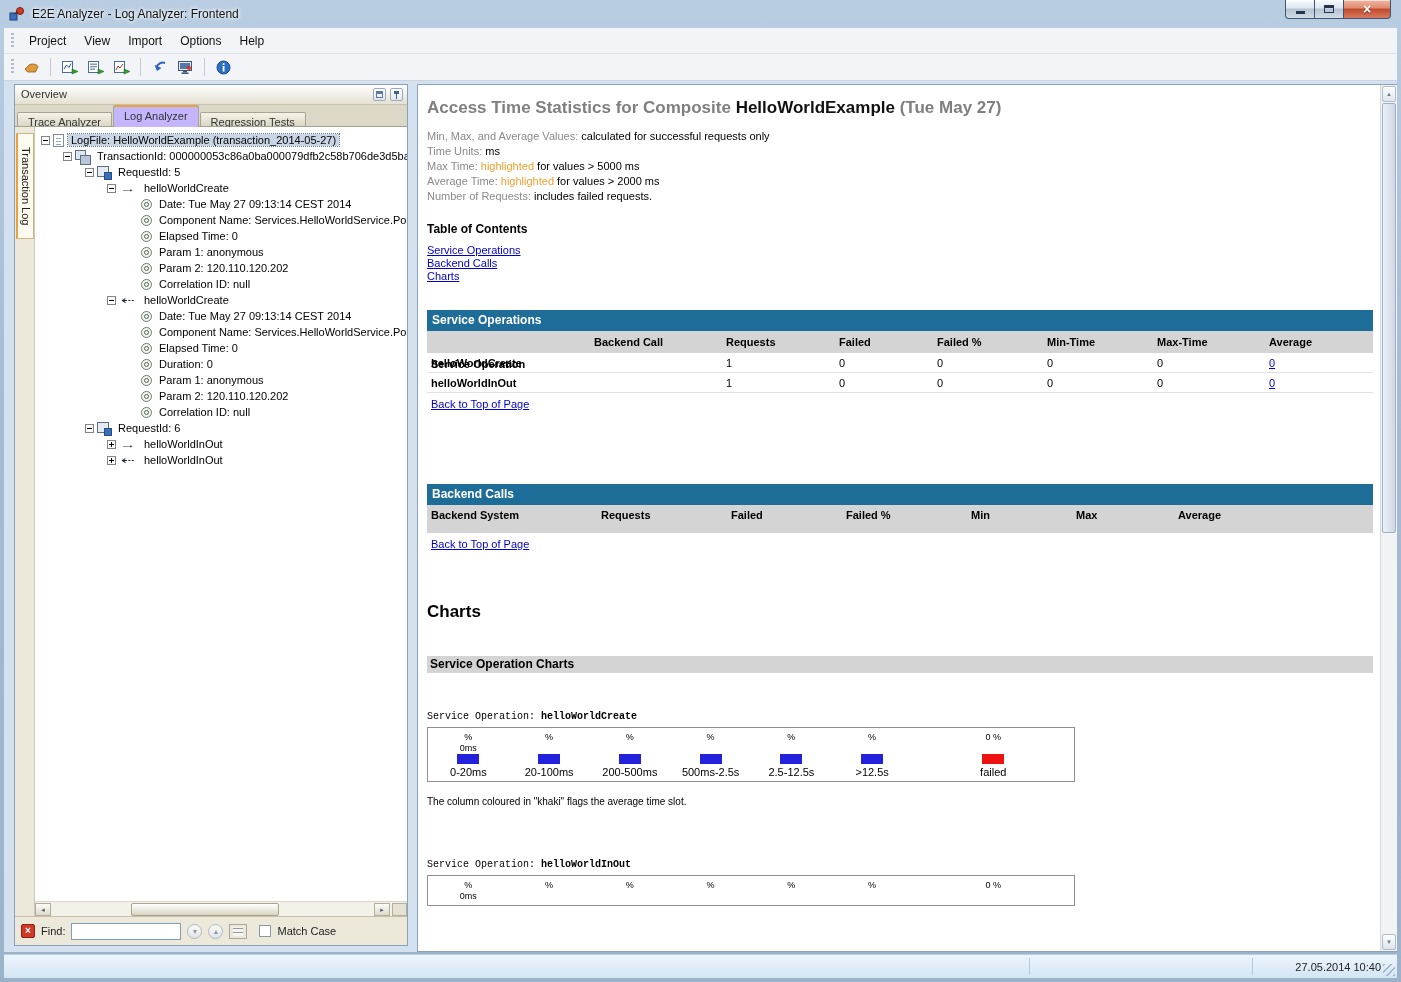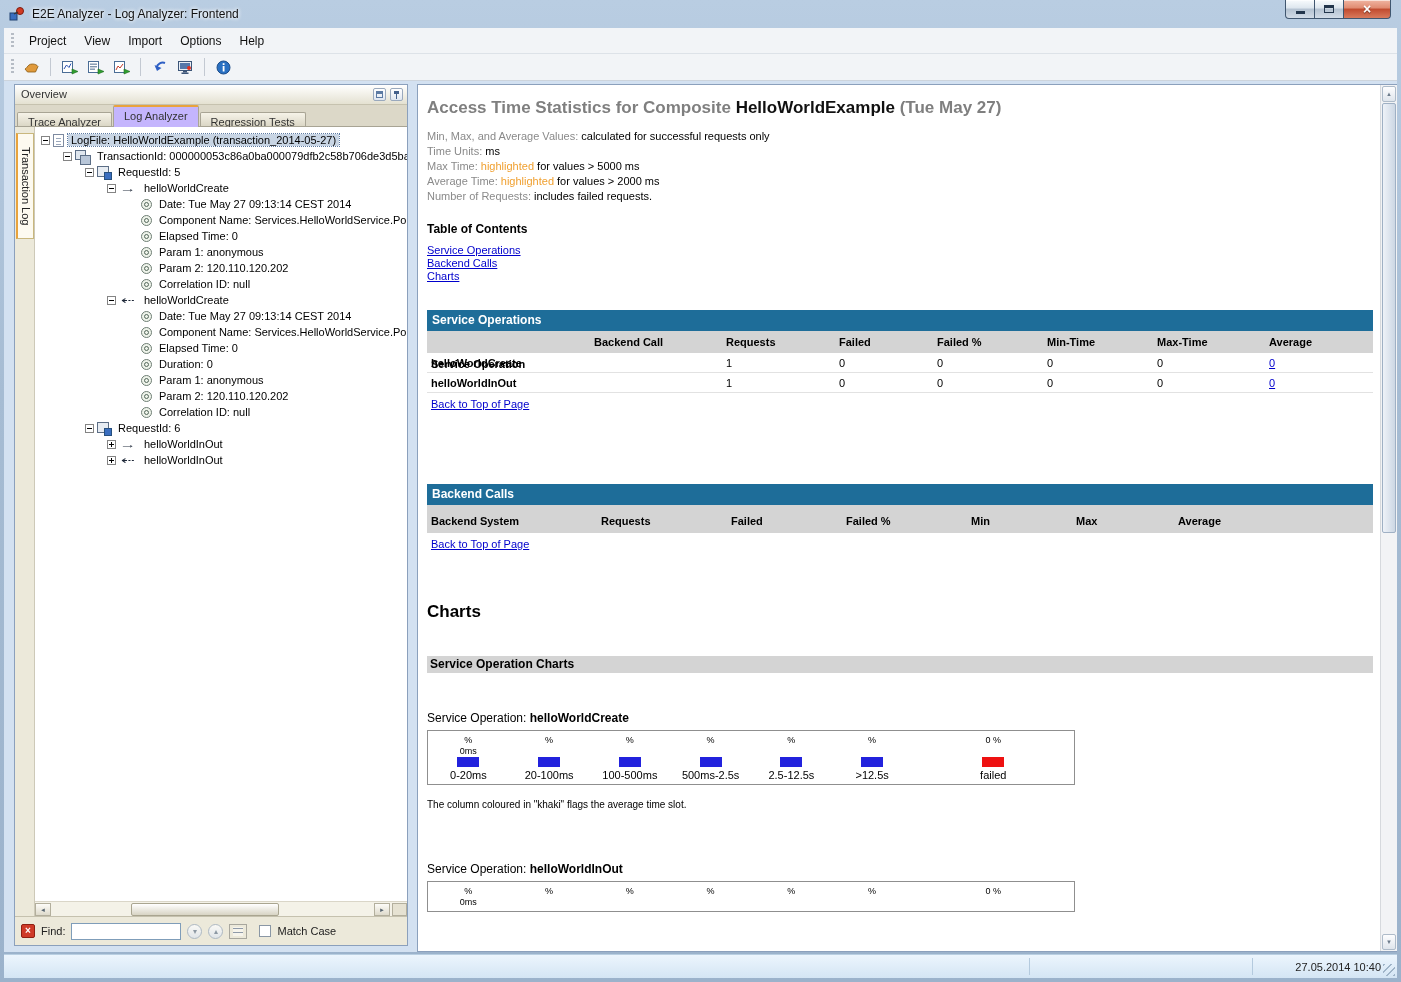--- a/index.html
+++ b/index.html
@@ -100,25 +100,25 @@
   .toc-link{display:block;font-size:11px;line-height:13px;color:#0000cc;text-decoration:underline;width:max-content;}
   .rtable{margin-top:27px;width:946px;}
   .rtable .band{height:21px;line-height:21px;background:#1e6d99;color:#fff;font-size:12px;font-weight:bold;padding-left:5px;}
   .thead{display:flex;background:#d4d4d4;height:22px;align-items:center;font-size:11px;font-weight:bold;color:#000;}
   .th,.td{padding-left:4px;flex:none;overflow:hidden;white-space:nowrap;}
   .tbody .tr{display:flex;height:20px;align-items:center;font-size:11px;border-bottom:1px solid #e2e2e2;}
   .tbody .td:first-child{font-weight:bold;}
   .rlink{color:#0000cc;text-decoration:underline;}
   .back-link{display:inline-block;margin:5px 0 0 4px;font-size:11px;color:#0000cc;text-decoration:underline;}
   .rtable.bc{margin-top:72px;}
-  .rtable.bc .thead{height:28px;align-items:center;padding-top:4px;}
+  .rtable.bc .thead{height:28px;align-items:flex-start;padding-top:4px;}
   .charts-h{margin-top:50px;font-size:17px;font-weight:bold;color:#000;}
   .charts-band{margin-top:34px;height:17px;line-height:17px;background:#d4d4d4;font-size:12px;font-weight:bold;padding-left:3px;width:946px;}
   .chart-block{margin-top:38px;}
-  .chart-label{font-size:12px;color:#000;}
+  .chart-label{font-size:10px;color:#000;font-family:Liberation Mono, monospace;}
   .chart-box{margin-top:5px;width:648px;border:1px solid #8f8f8f;display:flex;padding:4px 0 3px;}
   .chart-col{flex:1;text-align:center;}
   .chart-col.wide{flex:2;}
   .cv,.cavg{font-size:9px;height:11px;line-height:11px;color:#000;}
   .cbar{width:22px;height:10px;margin:0 auto;}
   .cbar.blue{background:#2222dd;}
   .cbar.red{background:#ee1111;}
   .ccat{font-size:11px;line-height:11px;margin-top:3px;color:#000;}
   .chart-note{margin-top:14px;font-size:10px;color:#000;}
 
@@ -467,21 +467,21 @@
                   <div class="chart-col">
                     <div class="cv">%</div>
                     <div class="cavg"></div>
                     <div class="cbar blue"></div>
                     <div class="ccat">20-100ms</div>
                   </div>
                   <div class="chart-col">
                     <div class="cv">%</div>
                     <div class="cavg"></div>
                     <div class="cbar blue"></div>
-                    <div class="ccat">100-500ms</div>
+                    <div class="ccat">200-500ms</div>
                   </div>
                   <div class="chart-col">
                     <div class="cv">%</div>
                     <div class="cavg"></div>
                     <div class="cbar blue"></div>
                     <div class="ccat">500ms-2.5s</div>
                   </div>
                   <div class="chart-col">
                     <div class="cv">%</div>
                     <div class="cavg"></div>

